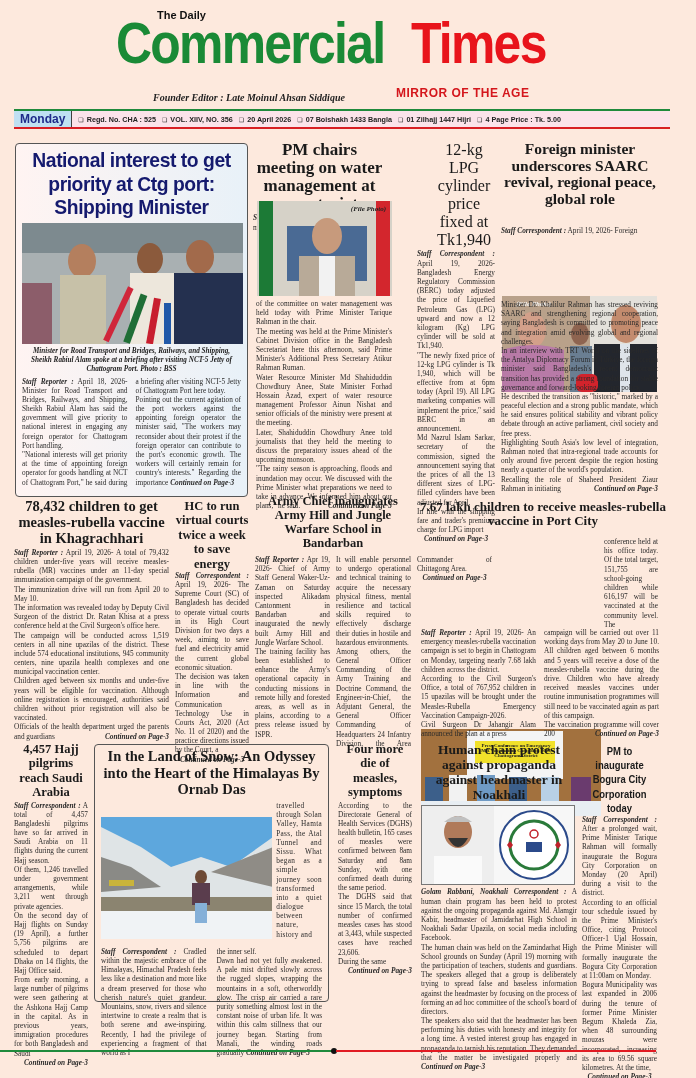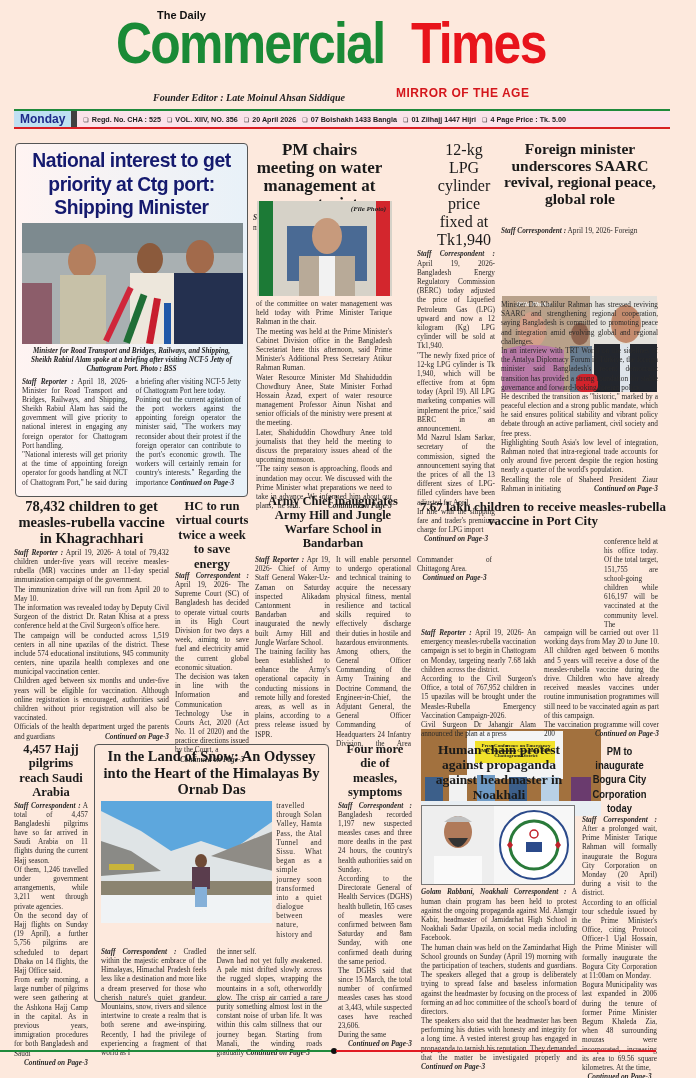--- a/index.html
+++ b/index.html
@@ -11,21 +11,21 @@
     position: relative;
   }
   .abs { position: absolute; }
   
   .mast-daily { left: 157px; top: 9px; font-family: "Liberation Sans", sans-serif; font-weight: bold; font-size: 11px; color: #111; }
   .mast-commercial { left: 116px; top: 14px; font-family: "Liberation Sans", sans-serif; font-weight: bold; font-size: 58px; letter-spacing: -2px; color: #1a8a36; transform: scaleX(0.86); transform-origin: left top; line-height: 1; }
   .mast-times { left: 411px; top: 14px; font-family: "Liberation Sans", sans-serif; font-weight: bold; font-size: 58px; letter-spacing: -2px; color: #e8141b; transform: scaleX(0.86); transform-origin: left top; line-height: 1; }
   .mast-founder { left: 153px; top: 92px; font-style: italic; font-weight: bold; font-size: 10px; color: #222; }
   .mast-mirror { left: 396px; top: 86px; font-family: "Liberation Sans", sans-serif; font-weight: bold; font-size: 12px; color: #d4161c; letter-spacing: 0.5px; }
   .info-bar { left: 14px; top: 109px; width: 656px; height: 20px; border-top: 2px solid #1f8a3c; border-bottom: 2px solid #d81e24; background: #fbe3ea; display: flex; align-items: center; }
-  .info-day { background: #bfe0f2; color: #1f2a8a; font-family: "Liberation Sans", sans-serif; font-weight: bold; font-size: 12px; padding: 0 6px; height: 16px; line-height: 16px; border-right: 6px solid #404040; }
+  .info-day { background: #bfe0f2; color: #1f2a8a; font-family: "Liberation Sans", sans-serif; font-weight: bold; font-size: 12px; padding: 0 6px; height: 16px; line-height: 16px; border-right: 1px solid #404040; }
   .info-item { font-family: "Liberation Sans", sans-serif; font-size: 7.2px; font-weight: bold; color: #222; margin-left: 6px; white-space: nowrap; }
   .info-item::before { content: "\274F"; font-weight: normal; margin-right: 3px; font-size: 6px; }
 
   
   .hl { font-weight: bold; text-align: center; line-height: 1.08; color: #1a1a1a; }
   .body { font-size: 7.3px; line-height: 1.26; text-align: justify; color: #2a2a2a; }
   .body p { margin: 0; }
   .by { font-style: italic; font-weight: bold; }
   .cont { font-style: italic; font-weight: bold; float: right; }
   .cols2 { column-count: 2; column-gap: 8px; }
@@ -216,21 +216,21 @@
     <p><span class="by">Staff Correspondent :</span> <span>A total of 4,457 Bangladeshi pilgrims have so far arrived in Saudi Arabia on 11 flights during the current Hajj season.</span></p>
     <p>Of them, 1,246 travelled under government arrangements, while 3,211 went through private agencies.</p>
     <p>On the second day of Hajj flights on Sunday (19 April), a further 5,756 pilgrims are scheduled to depart Dhaka on 14 flights, the Hajj Office said.</p>
     <p>From early morning, a large number of pilgrims were seen gathering at the Ashkona Hajj Camp in the capital. As in previous years, immigration procedures for both Bangladesh and Saudi</p>
     <p style="text-align:right;"><span class="by">Continued on Page-3</span></p>
   </div>
 </div>
 
 <div class="abs bordered" style="left:94px; top:744px; width:235px; height:258px; padding:3px 6px;">
   <div class="hl" style="font-size:14.5px; line-height:1.15;">In the Land of Snow: An Odyssey into the Heart of the Himalayas By Ornab Das</div>
-  <div style="display:flex; gap:4px; margin-top:3px;">
+  <div style="display:flex; gap:4px; margin-top:3px;align-items:flex-end;">
     <div class="photo" style="width:172px; height:122px;">
       <svg width="172" height="122">
         <rect width="172" height="122" fill="#5da7dd"></rect>
         <path d="M0 10 L40 30 L70 50 L100 40 L130 50 L172 20 L172 122 L0 122 Z" fill="#dfe4e6"></path>
         <path d="M0 40 L30 50 L60 70 L0 75 Z" fill="#8a8a86"></path>
         <path d="M110 55 L172 30 L172 70 Z" fill="#8f8c86"></path>
         <rect x="0" y="80" width="172" height="14" fill="#8b8470"></rect>
         <rect x="0" y="94" width="172" height="28" fill="#f0f3f5"></rect>
         <ellipse cx="100" cy="60" rx="6" ry="7" fill="#6e4a36"></ellipse>
         <rect x="91" y="66" width="18" height="22" fill="#5a3d4d"></rect>
@@ -243,21 +243,20 @@
   <div class="body cols2" style="margin-top:8px; column-gap:10px;">
     <p><span class="by">Staff Correspondent :</span> <span>Cradled within the majestic embrace of the Himalayas, Himachal Pradesh feels less like a destination and more like a dream preserved for those who cherish nature's quiet grandeur. Mountains, snow, rivers and silence intertwine to create a realm that is both serene and awe-inspiring. Recently, I had the privilege of experiencing a fragment of that world as I</span></p>
     <p>the inner self.</p>
     <p><span>Dawn had not yet fully awakened. A pale mist drifted slowly across the rugged slopes, wrapping the mountains in a soft, otherworldly glow. The crisp air carried a rare purity something almost lost in the constant noise of urban life. It was within this calm stillness that our journey began. Starting from Manali, the winding roads gradually</span> <span class="by">Continued on Page-3</span></p>
   </div>
 </div>
 
 <div class="abs" style="left:338px; top:742px; width:74px;">
   <div class="hl" style="font-size:12.5px; line-height:1.15;">Four more die of measles, symptoms</div>
   <div class="body" style="margin-top:1px;">
-    <p><span class="by">Staff Correspondent :</span> <span>Bangladesh recorded 1,197 new suspected measles cases and three more deaths in the past 24 hours, the country's health authorities said on Sunday.</span></p>
     <p>According to the Directorate General of Health Services (DGHS) health bulletin, 165 cases of measles were confirmed between 8am Saturday and 8am Sunday, with one confirmed death during the same period.</p>
     <p>The DGHS said that since 15 March, the total number of confirmed measles cases has stood at 3,443, while suspected cases have reached 23,606.</p>
     <p>During the same</p>
     <p style="text-align:right;"><span class="by">Continued on Page-3</span></p>
   </div>
 </div>
 
 <div class="abs" style="left:421px; top:742px; width:156px;">
   <div class="hl" style="font-size:13.5px; line-height:1.12;">Human chain protest against propaganda against headmaster in Noakhali</div>
   <div class="photo" style="width:154px; height:80px; margin-top:3px; border:1px solid #777; background:#f7f7f7;">

